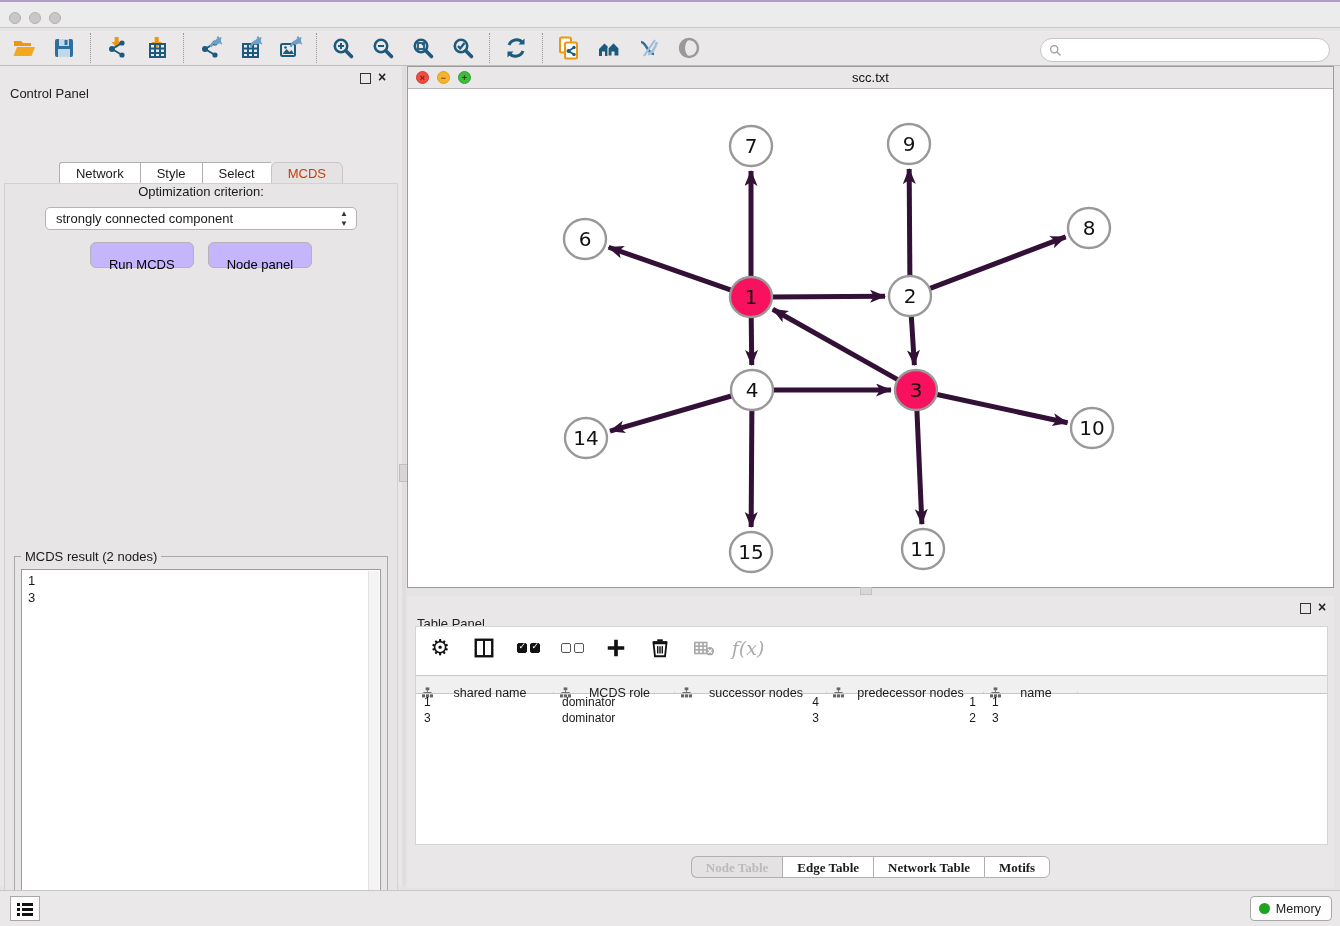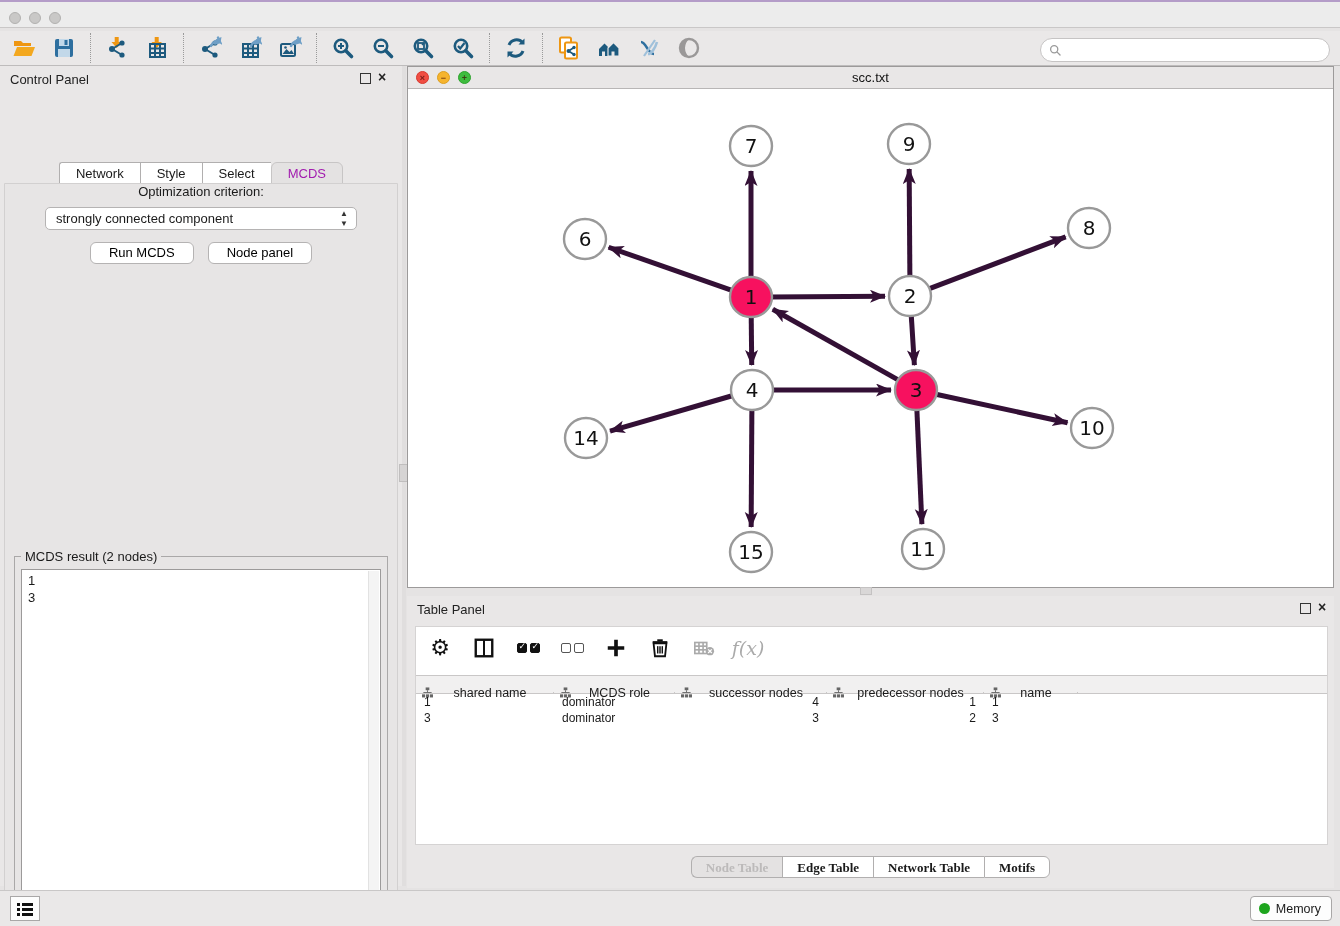--- a/index.html
+++ b/index.html
@@ -22,40 +22,40 @@
   .tbicon svg { width:24px; height:24px; }
   .tb-sep { width:1px; height:30px; border-left:1px dotted #9a9a9a; margin:0 6px; }
   #search-box { position:absolute; right:10px; top:7px; width:290px; height:24px;
     background:#fff; border:1px solid #c6c4c4; border-radius:12px; display:flex; align-items:center; }
   #search-box svg { width:13px; height:13px; margin-left:8px; }
   #search-input { border:none; outline:none; flex:1; height:18px; font-size:12px; background:transparent; }
 
   
   #control-panel { position:absolute; left:0; top:66px; width:402px; height:820px; background:#e9e7e7; }
   .panel-head { position:relative; height:26px; }
-  .panel-title { position:absolute; left:10px; top:6px; font-size:13px; color:#222; }
+  .panel-title { position:absolute; left:10px; top:20px; font-size:13px; color:#222; }
   .float-btn { position:absolute; top:7px; width:11px; height:11px; border:1.5px solid #333; }
   .close-btn { position:absolute; top:3px; font-size:14px; font-weight:bold; color:#222; line-height:16px; }
   #cp-tabs { position:absolute; left:0; top:96px; width:402px; display:flex; justify-content:center; }
   .tab { height:34px; padding:0 16px; line-height:21px; font-size:13px; background:#fff;
     border:1px solid #b1afaf; border-right:none; }
   .tab:first-child { border-radius:3px 0 0 0; }
   .tab:last-child { border-right:1px solid #b1afaf; }
-  .tab.disabled-sel { background:#e4e2e2; color:#a21caf; border:1px solid #c7c5c5;
+  .tab.disabled-sel { background:#e4e2e2; color:#c2410c; border:1px solid #c7c5c5;
     border-radius:6px 6px 0 0; }
   #cp-content { position:absolute; left:4px; top:117px; width:394px; height:763px;
     background:#e7e5e5; border:1px solid #d2d0d0; border-radius:0 0 8px 8px; }
   #opt-label { margin-top:0; text-align:center; font-size:13px; }
   #criterion-select { margin:8px auto 0; width:312px; height:23px; background:#fff;
     border:1px solid #b5b3b3; border-radius:5px; display:flex; align-items:center; position:relative; }
   #criterion-select .val { margin-left:10px; font-size:13px; }
   #criterion-select .stepper { position:absolute; right:8px; top:1px; font-size:8px; color:#333;
     line-height:10px; text-align:center; }
   .cp-buttons { margin-top:12px; display:flex; justify-content:center; gap:14px; }
-  .btn { height:22px; padding:0 18px; background:#ffffff; border:1px solid #b5b3b3; border-radius:6px;
+  .btn { height:22px; padding:12px 18px; background:#c4b5fd; border:1px solid #b5b3b3; border-radius:6px;
     font-size:13px; line-height:20px; }
   #result-box { position:absolute; left:9px; top:372px; width:374px; height:381px;
     border:1px solid #aaa8a8; }
   #result-legend { position:absolute; left:6px; top:-8px; background:#e7e5e5; padding:0 4px; font-size:13px; }
   #result-area { position:absolute; left:6px; top:12px; width:360px; height:360px; background:#fff;
     border:1px solid #9c9a9a; font-size:13px; }
   #result-lines { padding:2px 0 0 6px; line-height:17px; }
   #result-scroll { position:absolute; right:1px; top:1px; width:11px; height:358px;
     background:#f4f4f4; border-left:1px solid #e2e2e2; }
 

